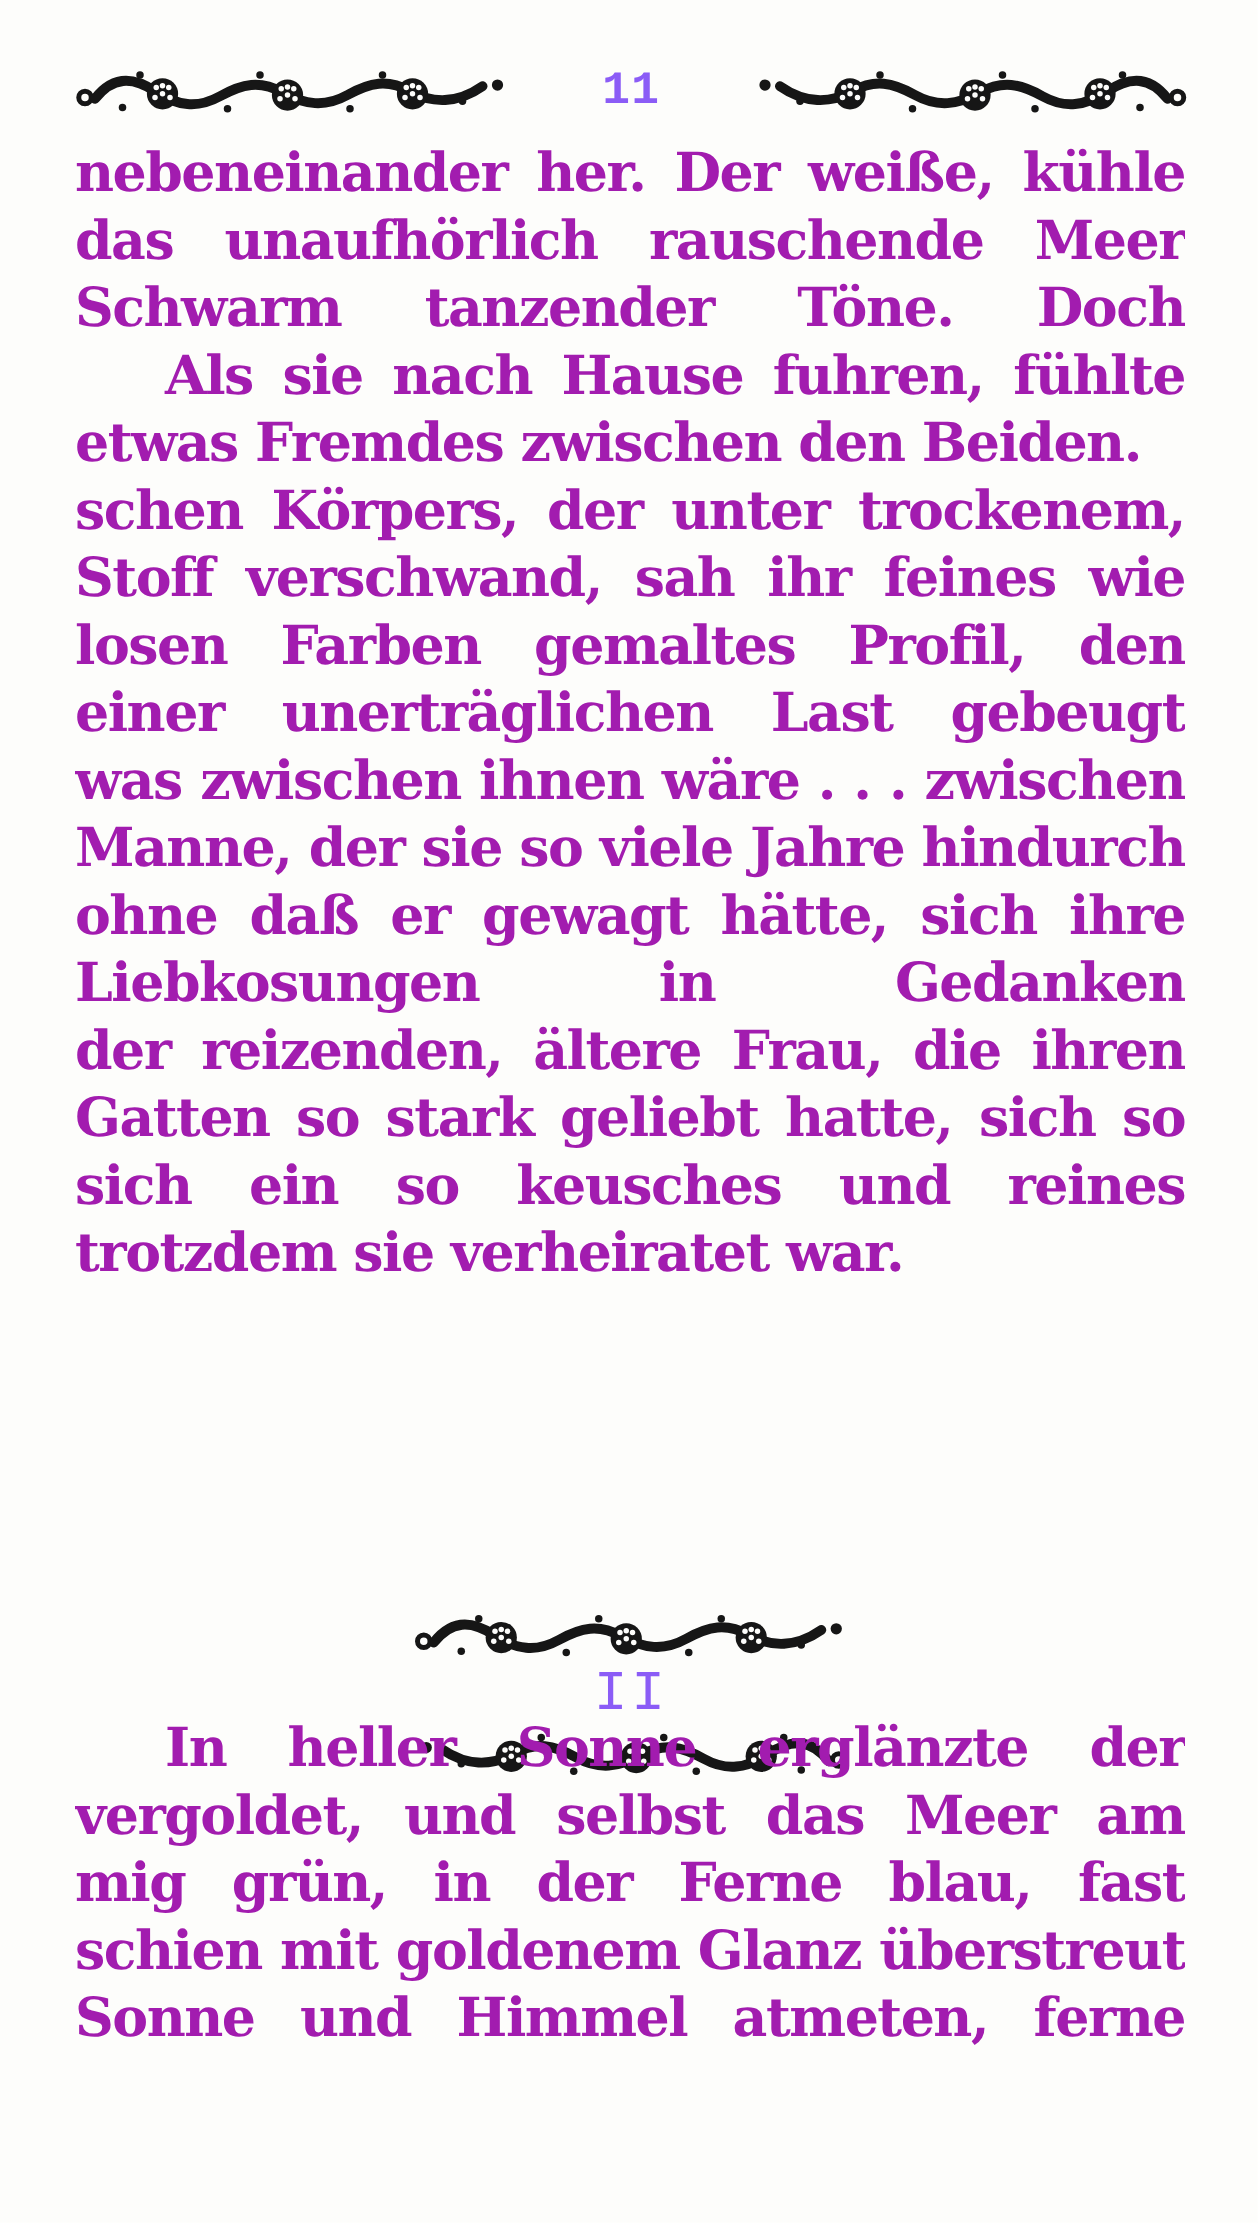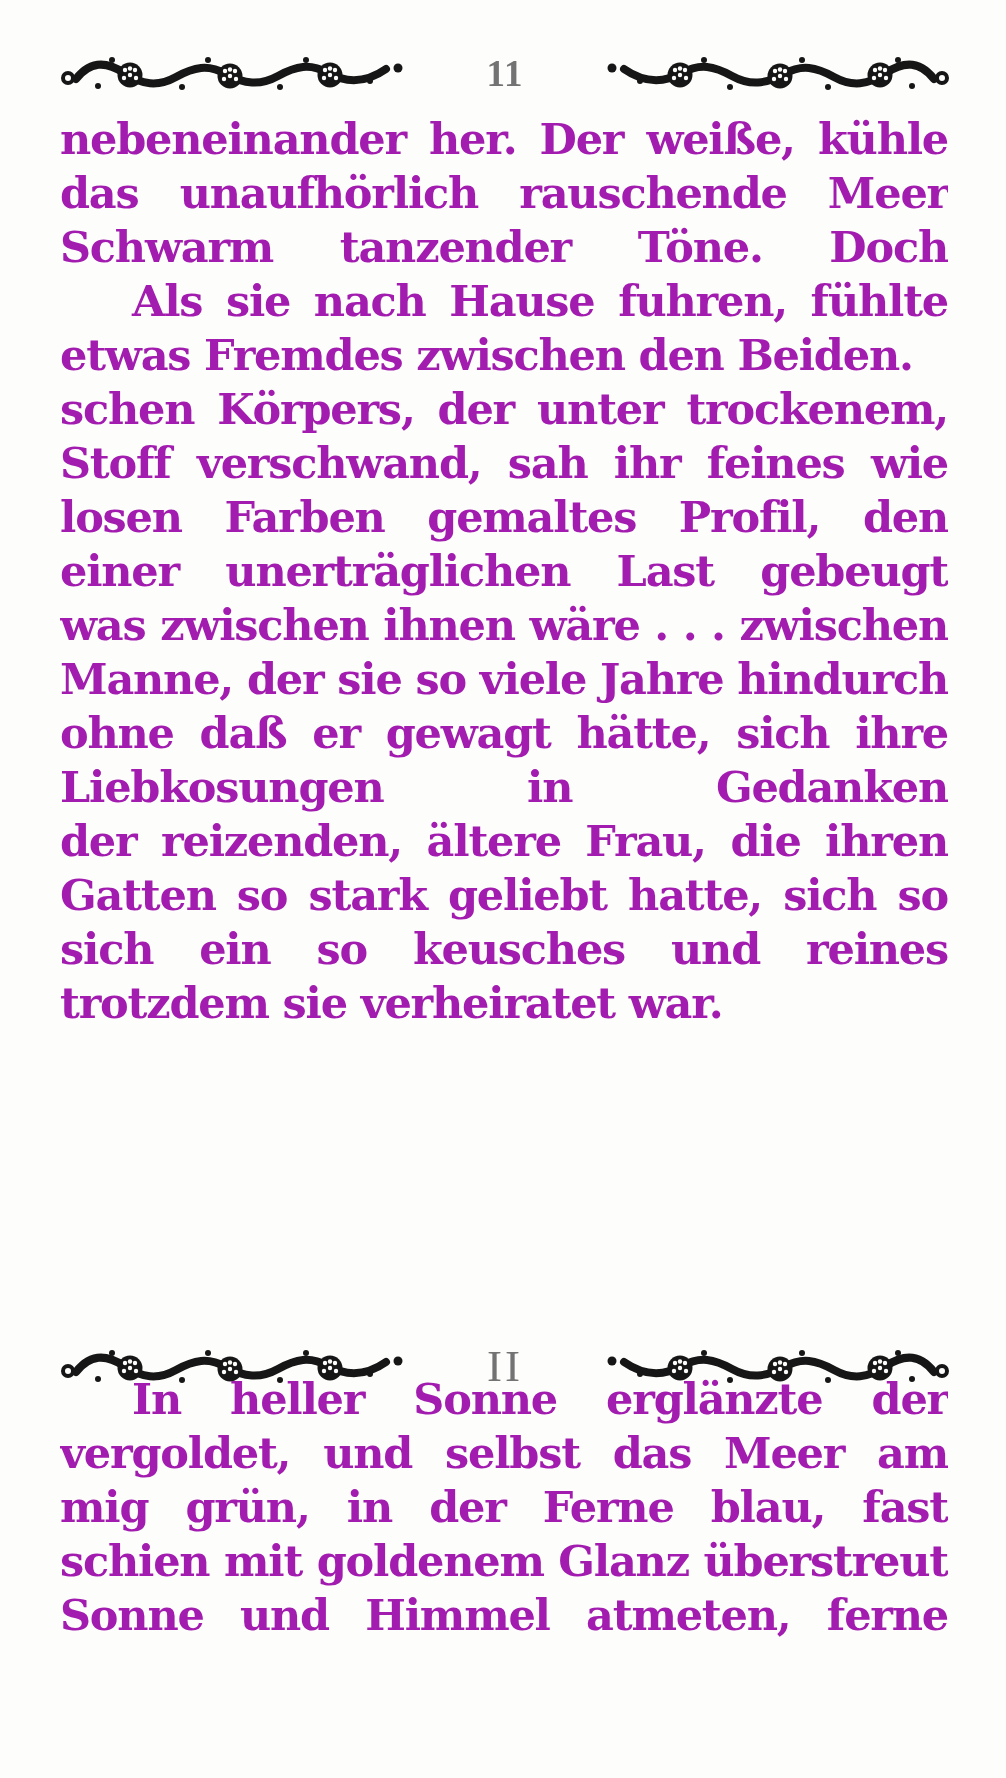--- a/index.html
+++ b/index.html
@@ -9,27 +9,27 @@
     background:#fdfdfb;
     overflow:hidden;
     font-family:"DejaVu Serif", serif;
     color:#141414;
   }
   .rule-row {
     position:absolute; left:60px; right:56px;
     display:flex; align-items:center;
   }
   .header-row { top:44px; height:58px; }
-  .divider-row { top:1336px; height:60px; }
+  .divider-row { top:1286px; height:60px;flex-direction:column; }
   .orn { width:348px; height:44px; flex:0 0 auto; }
   .orn.flip { transform:scaleX(-1); }
   .rule-label {
     flex:1 1 auto; text-align:center;
-    font-family:Liberation Serif, serif;
-    color:#737373;
+    font-family:Liberation Mono, monospace;
+    color:#8b5cf6;
   }
   .page-number { font-size:37px; font-weight:bold; letter-spacing:1px; }
   .section-number { font-size:45px; font-weight:normal; letter-spacing:3px; }
   .textblock {
     position:absolute; left:60px; right:58px;
     font-family:"DejaVu Serif", serif;
     font-weight:bold;
     font-size:43px;
     letter-spacing:-1.2px;
     color:#a21caf;

